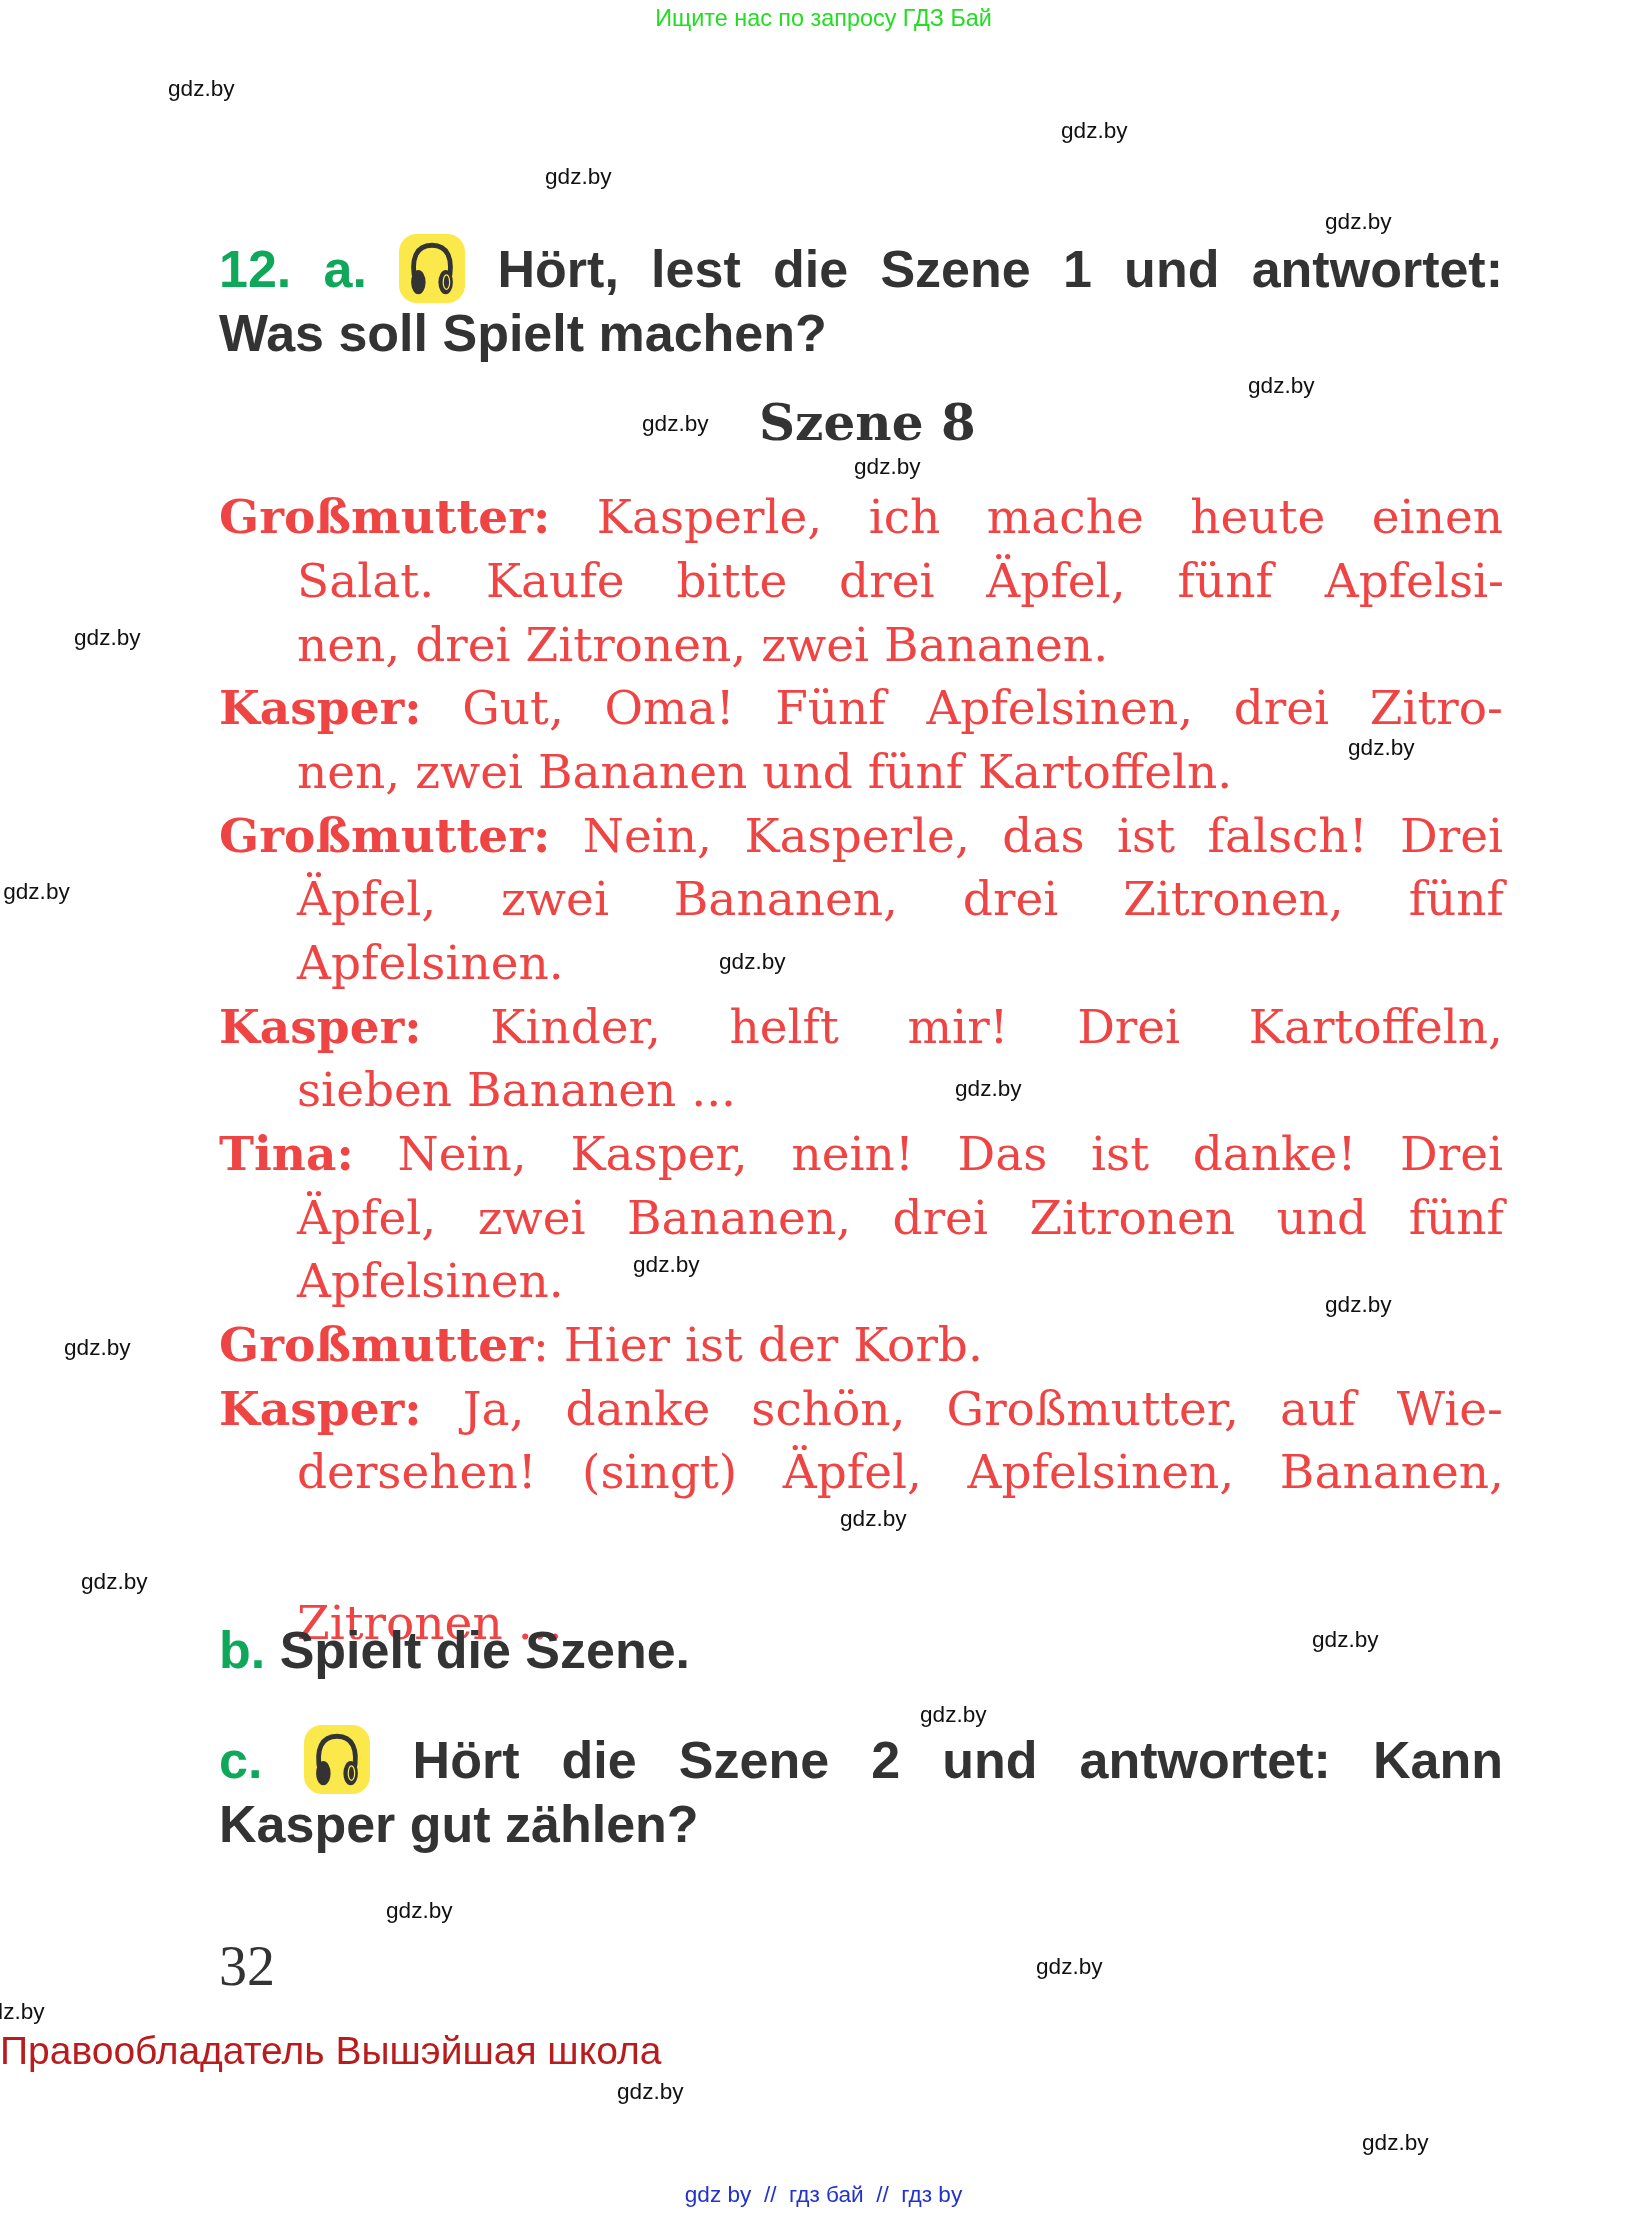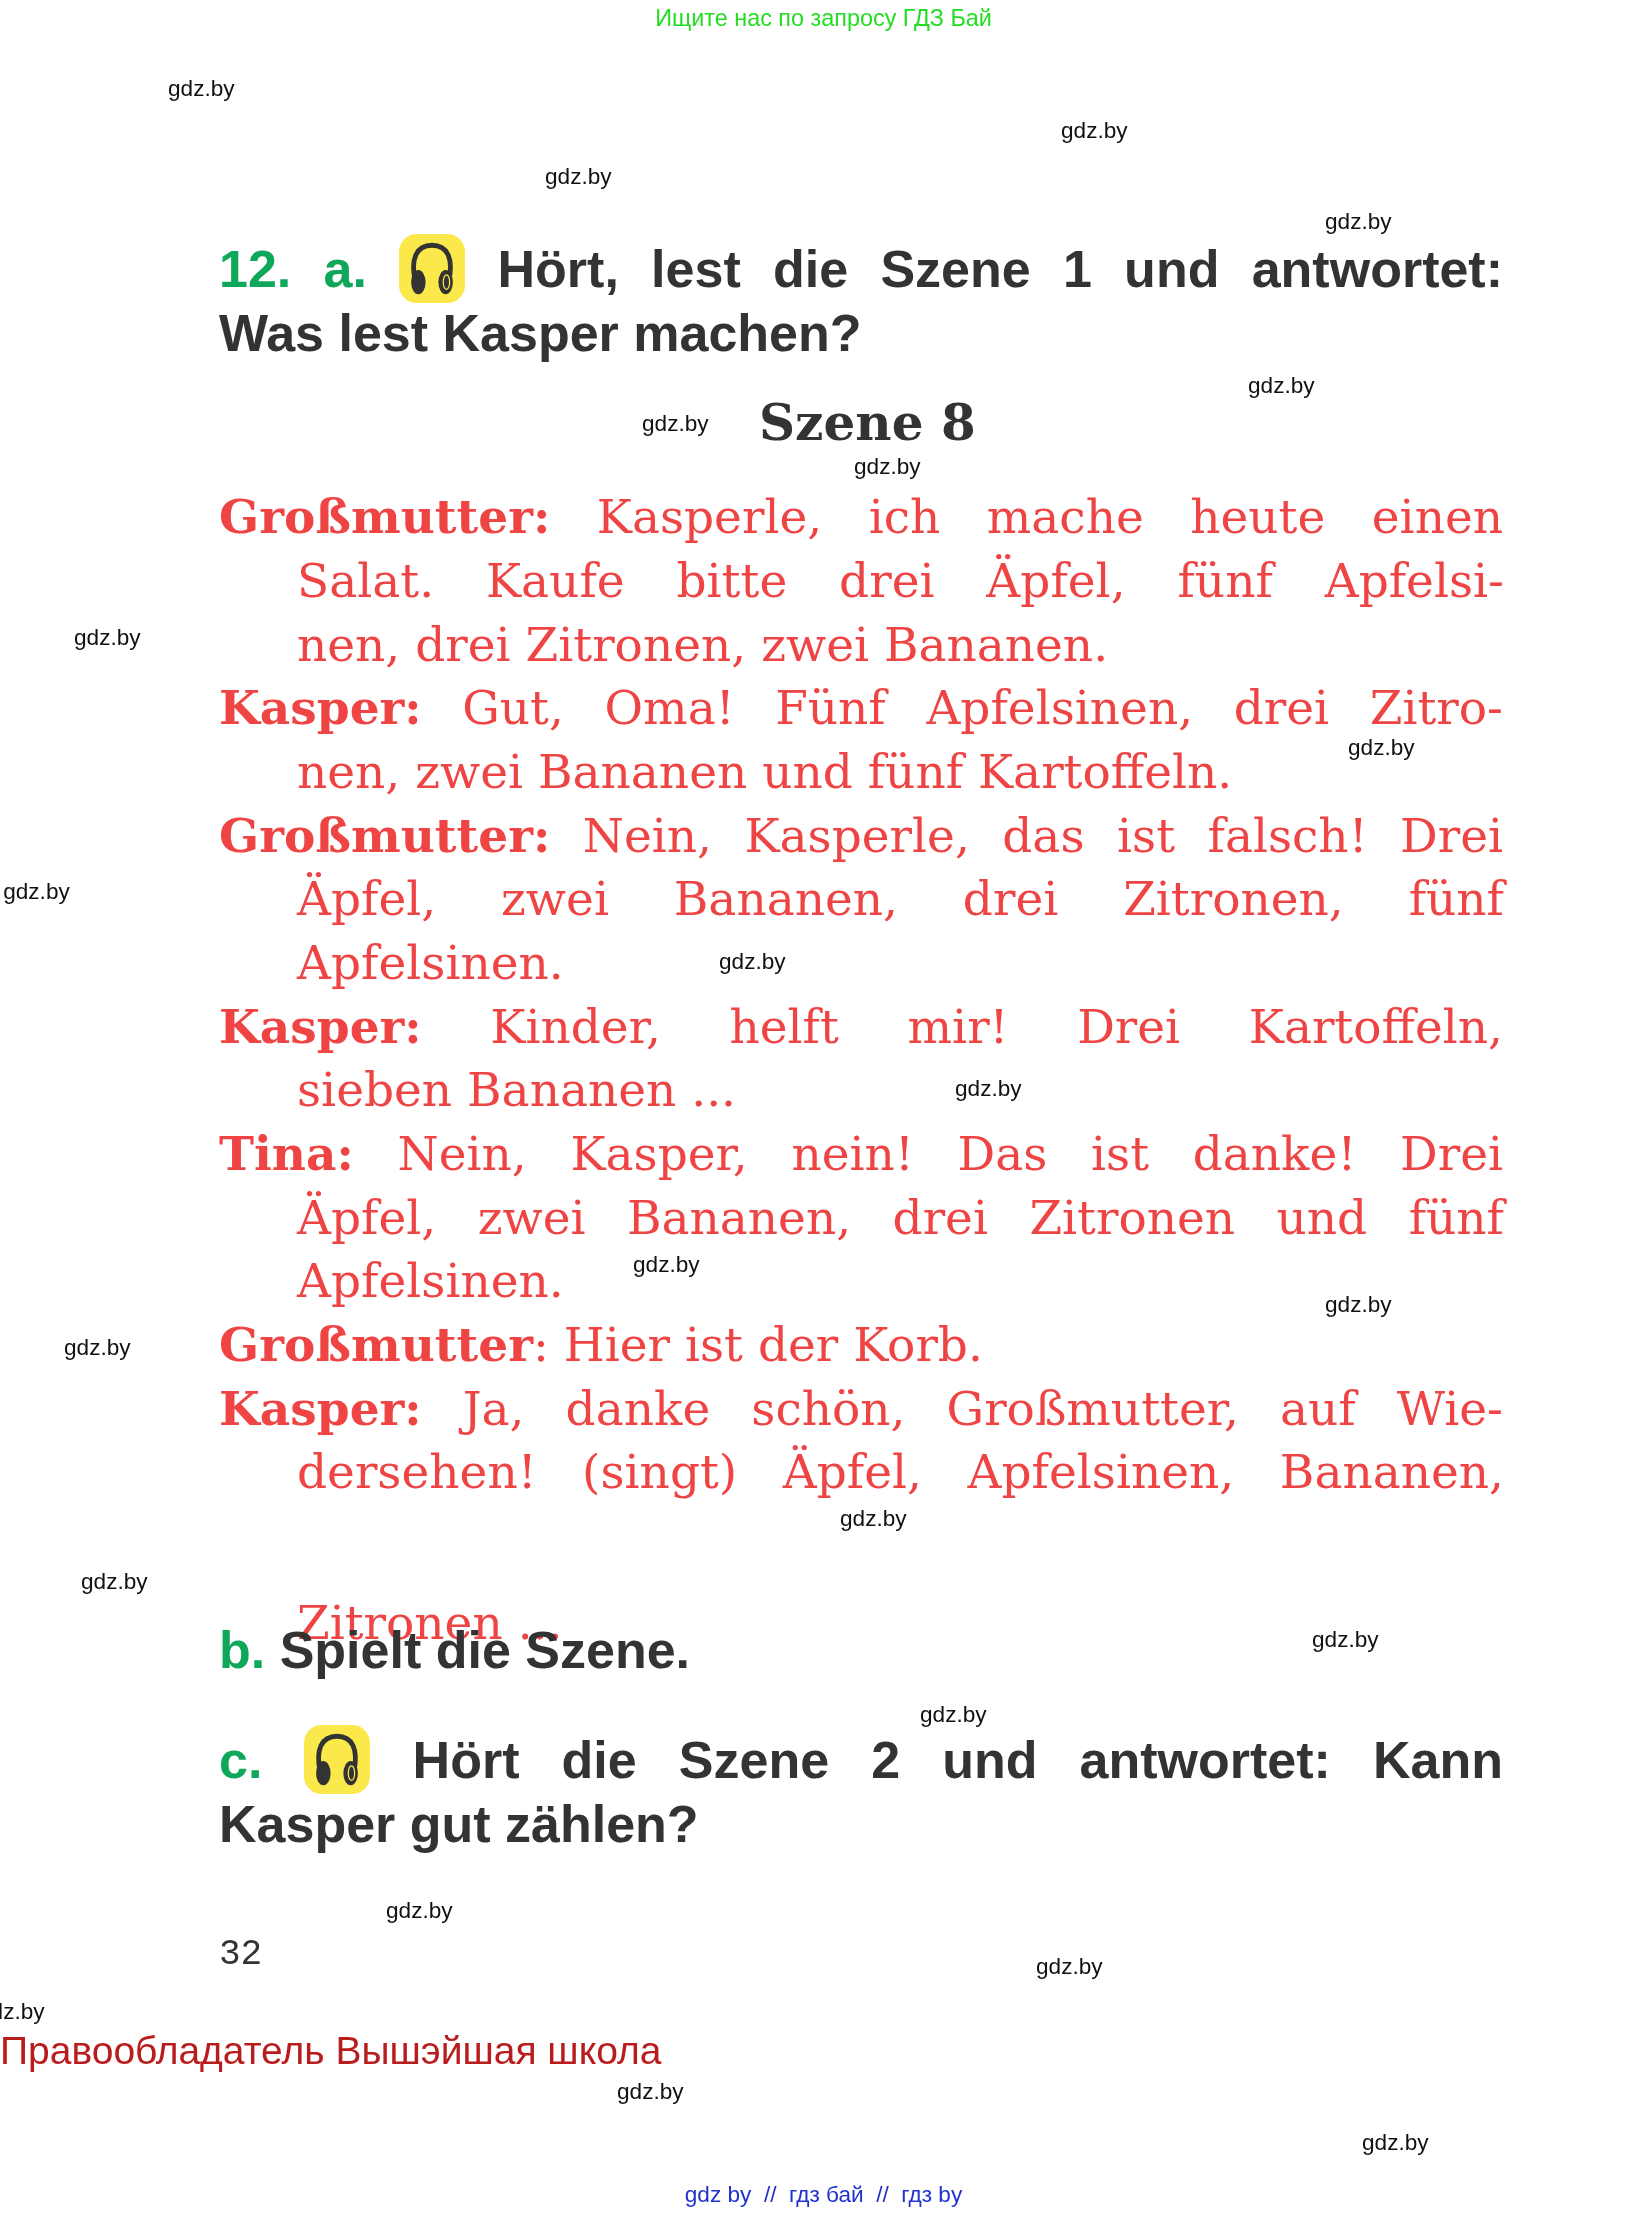--- a/index.html
+++ b/index.html
@@ -9,21 +9,21 @@
   .wm { font-family:"Liberation Sans", sans-serif; font-size:22.6px; color:#111; line-height:26px; }
   .task { font-family:"Liberation Sans", sans-serif; font-weight:bold; font-size:52px; color:#333; line-height:64px; }
   .green { color:#0fa85a; }
   .hp { display:inline-block; width:66px; height:69px; background:#fbe84a; border-radius:17.7px; vertical-align:middle; position:relative; top:-4.8px; }
   .hp svg { width:66px; height:69px; }
   .just { text-align:justify; text-align-last:justify; }
   .szene { font-family:"DejaVu Serif", serif; font-weight:bold; font-size:50px; color:#333; }
   .dlg { font-family:"DejaVu Serif", serif; font-size:47px; color:#ef4444; line-height:64px; }
   .dlg b { font-weight:bold; }
   .line { position:absolute; white-space:nowrap; }
-  .pageno { font-family:Liberation Mono, monospace; font-size:36px; color:#333; }
+  .pageno { font-family:Liberation Serif, serif; font-size:56px; color:#333; }
   .pink { left:0; width:1612px; text-align:left; font-family:"Liberation Sans", sans-serif; font-size:39px; color:#b91c1c; }
   .foot { left:0; width:1647px; text-align:center; font-family:"Liberation Sans", sans-serif; font-size:22.6px; color:#2233cc; }
 </style>
 </head>
 <body>
 
 <div class="abs top-banner">Ищите нас по запросу ГДЗ Бай</div>
 
 <div id="wm-layer">
     <div class="abs wm" style="left: 168px; top: 76px;">gdz.by</div>
@@ -58,21 +58,21 @@
   <span class="hp">
     <svg viewBox="0 0 82 86">
         <path d="M20 58 C14 30 22 14 41 14 C60 14 68 30 62 58" fill="none" stroke="#333" stroke-width="6"></path>
         <ellipse cx="24" cy="60" rx="9" ry="15" fill="#333"></ellipse>
         <ellipse cx="58" cy="60" rx="9" ry="15" fill="#333"></ellipse>
         <ellipse cx="59" cy="60" rx="4" ry="9" fill="none" stroke="#fbe84a" stroke-width="1.5"></ellipse>
       </svg>
   </span>
   <span>Hört, lest die Szene 1 und antwortet:</span>
 </div>
-<div class="abs task" style="left:219px; top:301px;">Was lest Kasper machen?</div>
+<div class="abs task" style="left:219px; top:301px;">Was soll Spielt machen?</div>
 
 <div class="abs szene" style="left:759px; top:393px;">Szene 8</div>
 
 <div id="dialogue">
     <div class="line dlg just" style="left: 219px; top: 485px; width: 1284px;"><b>Großmutter:</b><span style="white-space: pre;"> Kasperle, ich mache heute einen</span></div>
     <div class="line dlg just" style="left: 297px; top: 549px; width: 1207px;"><span style="white-space: pre;">Salat. Kaufe bitte drei Äpfel, fünf Apfelsi-</span></div>
     <div class="line dlg" style="left: 297px; top: 613px;"><span style="white-space: pre;">nen, drei Zitronen, zwei Bananen.</span></div>
     <div class="line dlg just" style="left: 219px; top: 676px; width: 1284px;"><b>Kasper:</b><span style="white-space: pre;"> Gut, Oma! Fünf Apfelsinen, drei Zitro-</span></div>
     <div class="line dlg" style="left: 297px; top: 740px;"><span style="white-space: pre;">nen, zwei Bananen und fünf Kartoffeln.</span></div>
     <div class="line dlg just" style="left: 219px; top: 804px; width: 1284px;"><b>Großmutter:</b><span style="white-space: pre;"> Nein, Kasperle, das ist falsch! Drei</span></div>

